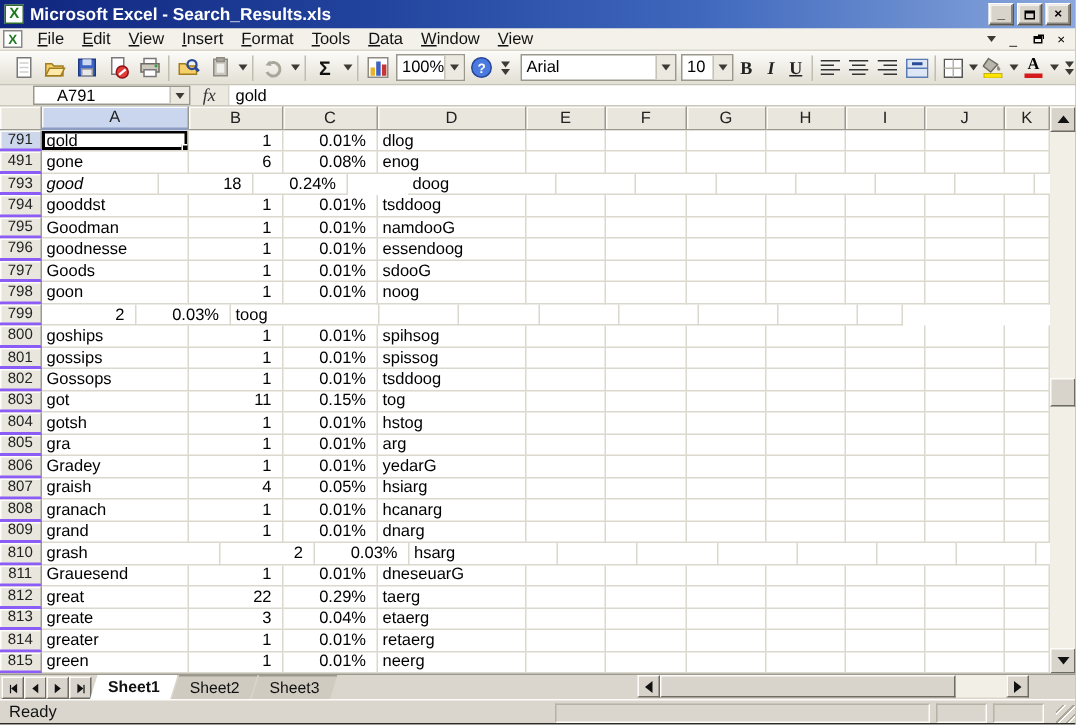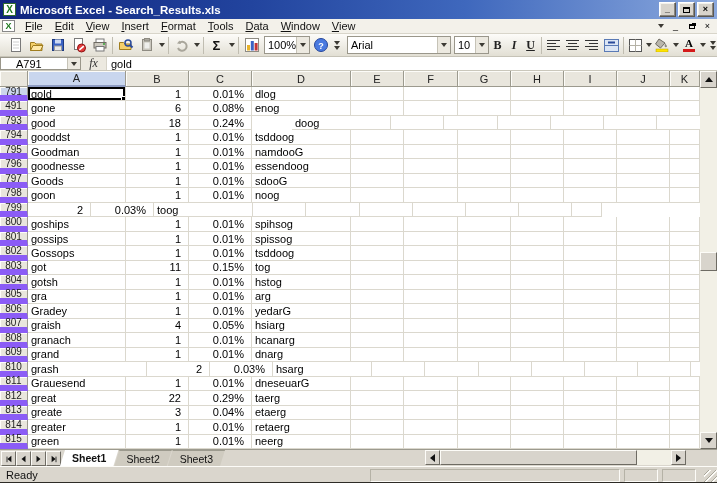--- a/index.html
+++ b/index.html
@@ -58,39 +58,39 @@
   .fmt-letter{font-size:12px;font-weight:bold;color:#222;font-family:"Liberation Serif",serif;}
   .chevron{margin-left:auto;width:12px;height:21px;display:flex;flex-direction:column;
     align-items:center;justify-content:center;gap:1px;flex:0 0 auto;margin-right:1px;}
   .chevron i{width:0;height:0;border-left:3px solid transparent;border-right:3px solid transparent;border-top:4px solid #3c3a34;}
   .chevron-mid{width:12px;height:21px;display:flex;flex-direction:column;align-items:center;justify-content:center;gap:1px;flex:0 0 auto;}
   .chevron-mid i{width:0;height:0;border-left:3px solid transparent;border-right:3px solid transparent;border-top:4px solid #3c3a34;}
   .sum{font-size:13px;font-weight:bold;color:#111;}
   
   .fbar{position:absolute;left:0;top:57px;width:717px;height:14px;background:#ece9e0;
     border-bottom:1px solid #cac7bb;display:flex;align-items:stretch;font-size:11px;}
-  .namebox{width:81px;background:#fff;border:1px solid #9a978b;display:flex;align-items:center;}
+  .namebox{width:105px;background:#fff;border:1px solid #9a978b;display:flex;align-items:center;margin-left:22px;}
   .namebox .nval{flex:1;padding-left:15px;}
   .namebox .nbtn{width:13px;height:100%;background:#ece9e0;border-left:1px solid #c6c3b7;
     display:flex;align-items:center;justify-content:center;}
   .fxbtn{width:26px;display:flex;align-items:center;justify-content:center;
     font-style:italic;font-family:"Liberation Serif",serif;font-size:12px;color:#333;border-right:1px solid #d6d3c8;}
   .fval{flex:1;background:#fff;padding-left:4px;display:flex;align-items:center;}
   
   .cheads{position:absolute;left:0;top:71px;width:700px;height:16px;display:flex;}
   .hcell{background:#e9e6dd;border-right:1px solid #9c9a8e;border-bottom:1px solid #9c9a8e;
     box-shadow:inset 1px 1px 0 #fdfcf8;display:flex;align-items:center;justify-content:center;
     font-size:11px;color:#222;flex:0 0 auto;}
   .hcell.hl{background:#c9d6ee;border-bottom:2px solid #8e9cc2;}
   
   .gridwrap{position:absolute;left:0;top:87px;width:700px;height:362px;background:#fff;
     display:grid;grid-auto-rows:1fr;overflow:hidden;}
   .grow{display:flex;min-height:0;}
   .rowhead{width:28px;flex:0 0 auto;background:#e9e6dd;border-right:1px solid #9c9a8e;
-    border-bottom:6px solid #8b5cf6;box-shadow:inset 1px 1px 0 #fdfcf8;
+    border-bottom:2px solid #8b5cf6;box-shadow:inset 1px 1px 0 #fdfcf8;
     display:flex;align-items:center;justify-content:center;font-size:10px;color:#222;}
   .rowhead.hl{background:#ccd7ec;}
   .cell{border-right:1px solid #dbd8ce;border-bottom:1px solid #dbd8ce;flex:0 0 auto;
     font-size:11px;color:#000;display:flex;align-items:center;white-space:nowrap;overflow:hidden;}
   .cell.txt{padding-left:3px;}
   .cell.num{justify-content:flex-end;padding-right:7px;}
   .cell.sel{box-shadow:inset 0 0 0 2px #000;position:relative;z-index:2;}
   .cell.sel::after{content:"";position:absolute;right:-1px;bottom:-1px;width:4px;height:4px;
     background:#000;border-left:1px solid #fff;border-top:1px solid #fff;}
   
@@ -418,21 +418,21 @@
         <div class="cell txt" style="width: 53px;"></div>
         <div class="cell txt" style="width: 54px;"></div>
         <div class="cell txt" style="width: 53px;"></div>
         <div class="cell txt" style="width: 53px;"></div>
         <div class="cell txt" style="width: 53px;"></div>
         <div class="cell txt" style="width: 53px;"></div>
         <div class="cell txt" style="width: 30px;"></div>
       </div>
       <div class="grow">
         <div class="rowhead">793</div>
-        <div class="cell txt" style="width: 98px;">good</div>
+        <div class="cell txt" style="width: 78px; font-style: italic;">good</div>
         <div class="cell num" style="width: 63px;">18</div>
         <div class="cell num" style="width: 63px;">0.24%</div>
         <div class="cell txt" style="width: 99px; margin-left: 40px;">doog</div>
         <div class="cell txt" style="width: 53px;"></div>
         <div class="cell txt" style="width: 54px;"></div>
         <div class="cell txt" style="width: 53px;"></div>
         <div class="cell txt" style="width: 53px;"></div>
         <div class="cell txt" style="width: 53px;"></div>
         <div class="cell txt" style="width: 53px;"></div>
         <div class="cell txt" style="width: 30px;"></div>

